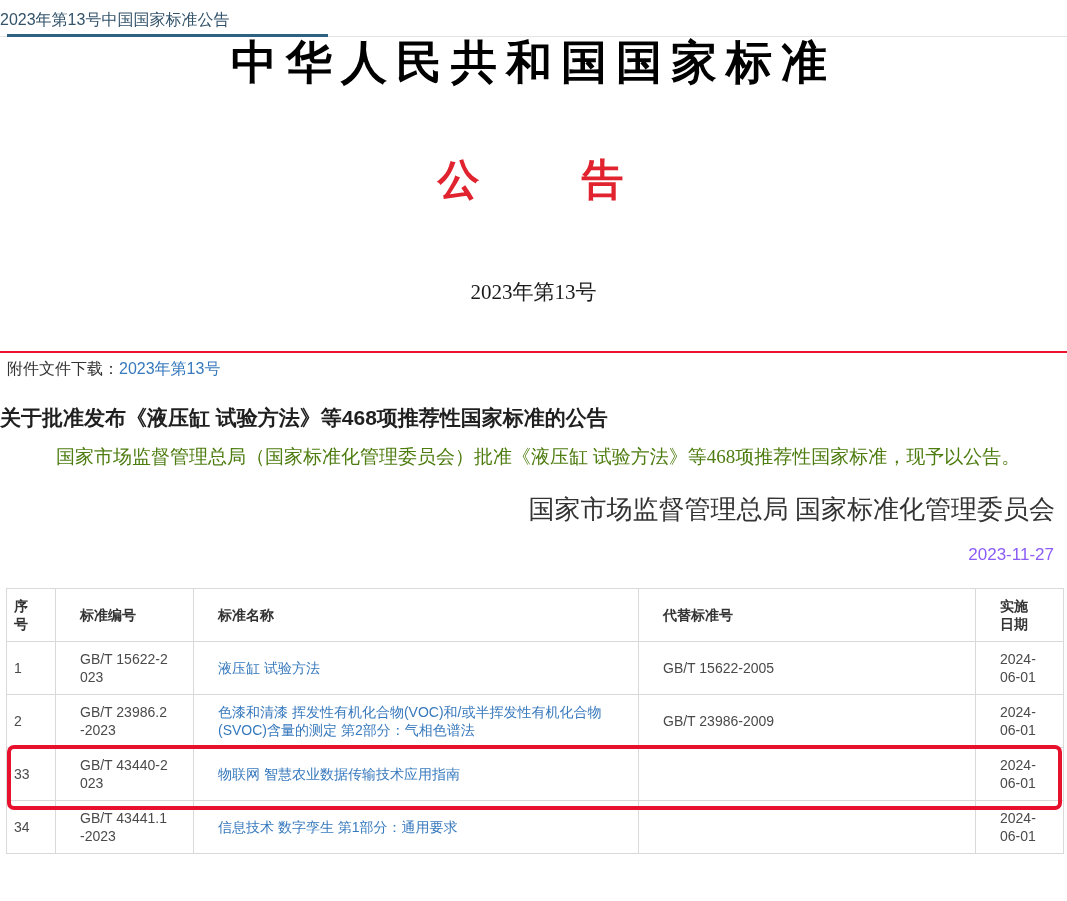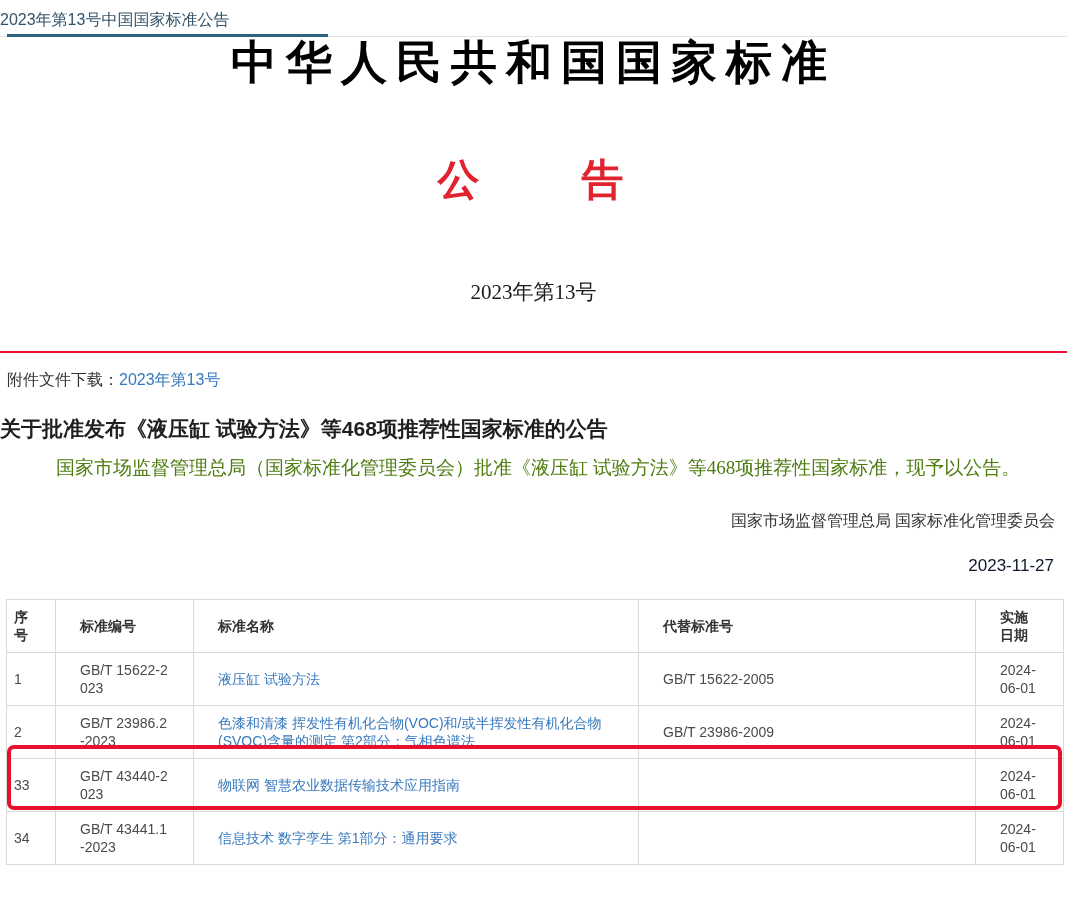--- a/index.html
+++ b/index.html
@@ -34,41 +34,41 @@
     font-size: 42px; font-weight: bold; letter-spacing: 6px;
     color: #e0232e; line-height: 1.2;
   }
   .issue-no {
     margin-top: 74px; text-align: center;
     font-family: "Liberation Serif", "DejaVu Serif", serif;
     font-size: 21px; color: #1a1a1a; line-height: 1.3;
   }
   .redline { margin-top: 44px; height: 0; border: none; border-top: 2px solid #ec1230; }
 
-  .attachment { margin-top: 16px; padding-left: 7px; font-size: 16px; line-height: 22px; color: #333; }
+  .attachment { margin-top: 5px; padding-left: 7px; font-size: 16px; line-height: 22px; color: #333; }
   .attachment a { color: #3779bd; text-decoration: none; cursor: pointer; }
 
   .notice-title {
     margin-top: 25px; 
     font-size: 21px; font-weight: bold; color: #1f1f1f; line-height: 26px;
   }
   .notice-body {
     margin-top: 14px; padding: 0 8px;
     font-family: "Liberation Serif", "DejaVu Serif", serif;
     font-size: 19px; line-height: 24px; color: #4d7c0f;
     text-indent: 48px;
   }
   .signature {
     margin-top: 28px; padding-right: 12px; text-align: right;
     font-family: "Liberation Serif", "DejaVu Serif", serif;
-    font-size: 16px; line-height: 25px; color: #333;
+    font-size: 26px; line-height: 25px; color: #333;
   }
   .pub-date {
     margin-top: 23px; padding-right: 13px; text-align: right;
-    font-size: 17px; line-height: 20px; color: #0f172a;
+    font-size: 17px; line-height: 20px; color: #8b5cf6;
   }
 
   
   table.standards {
     margin: 23px 4px 0 6px;
     width: 1057px;
     border-collapse: collapse;
     table-layout: fixed;
     font-size: 14px;
   }

